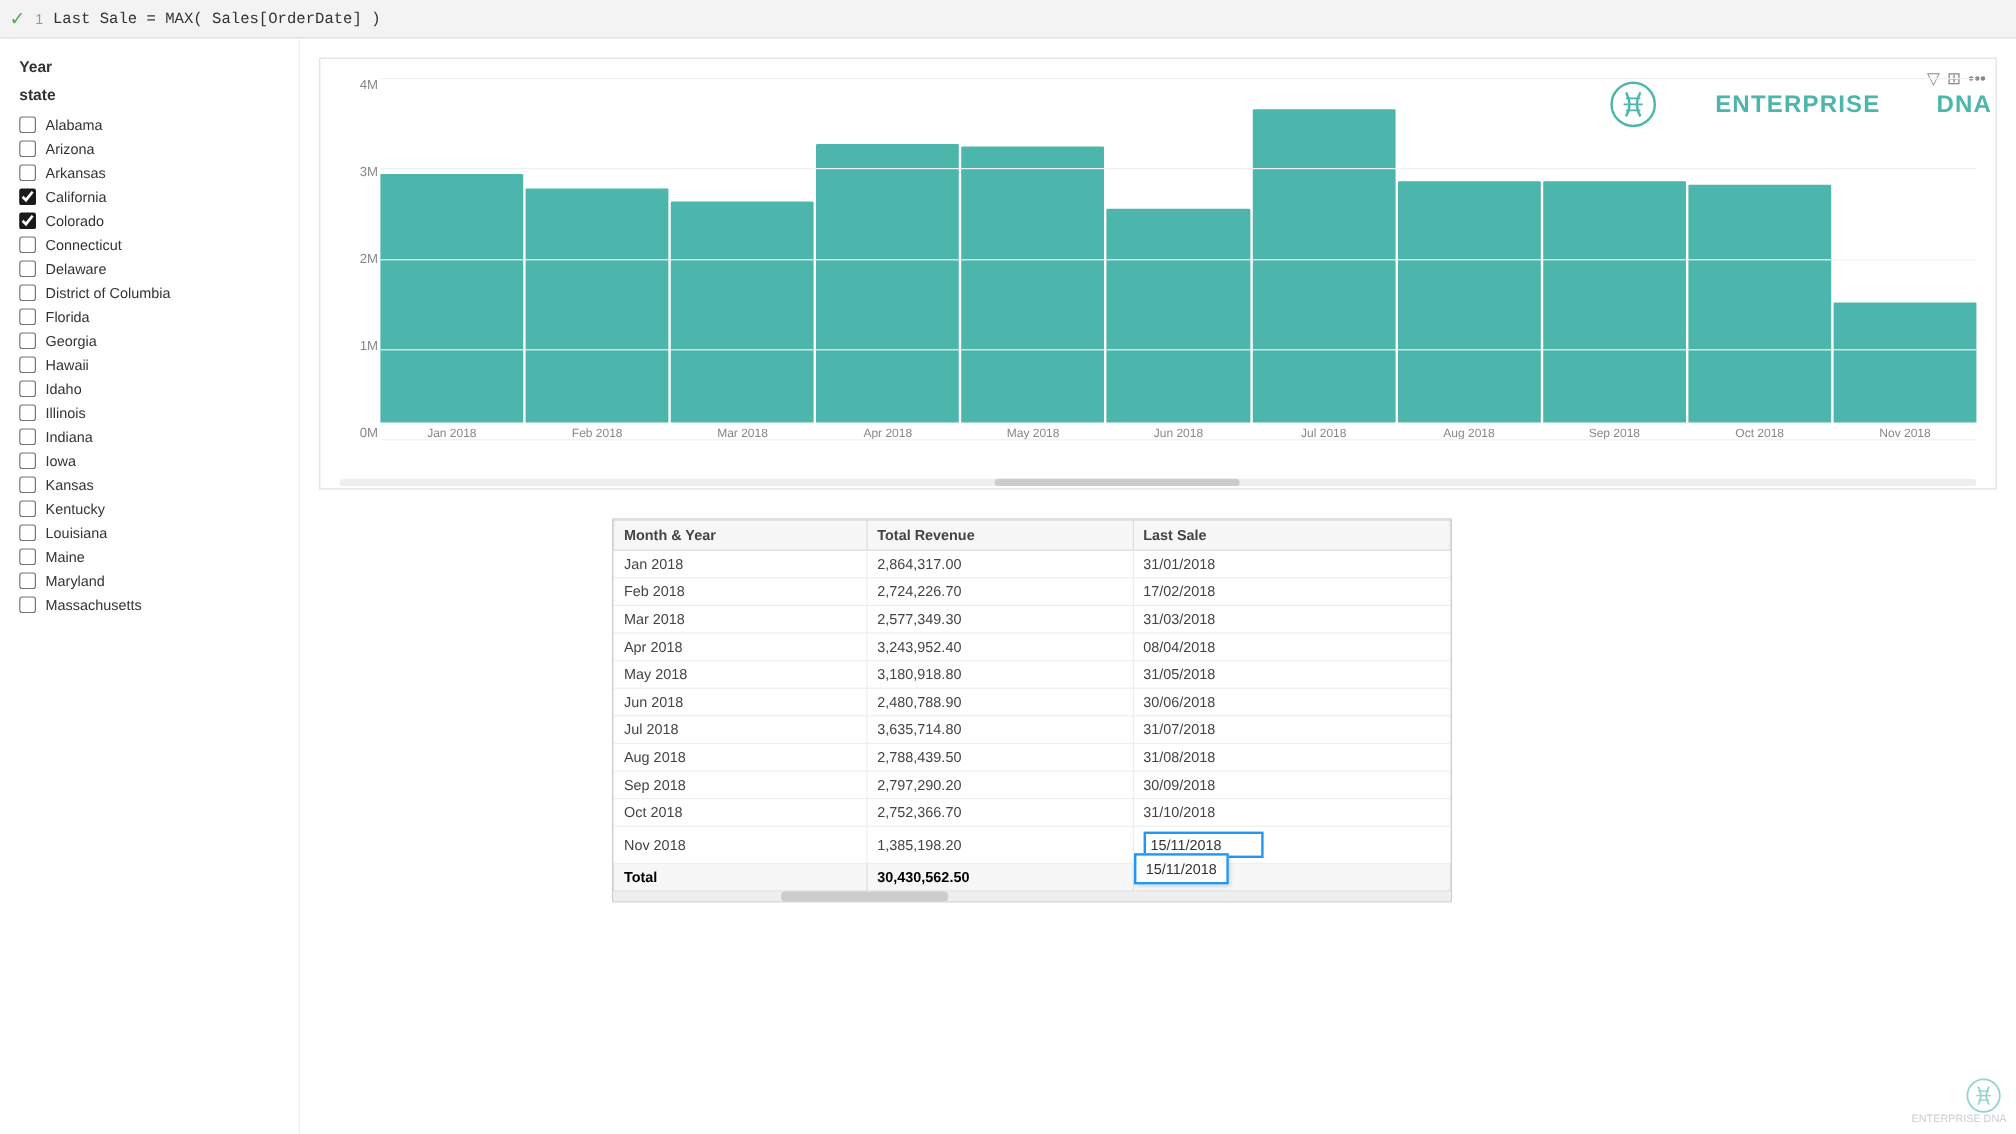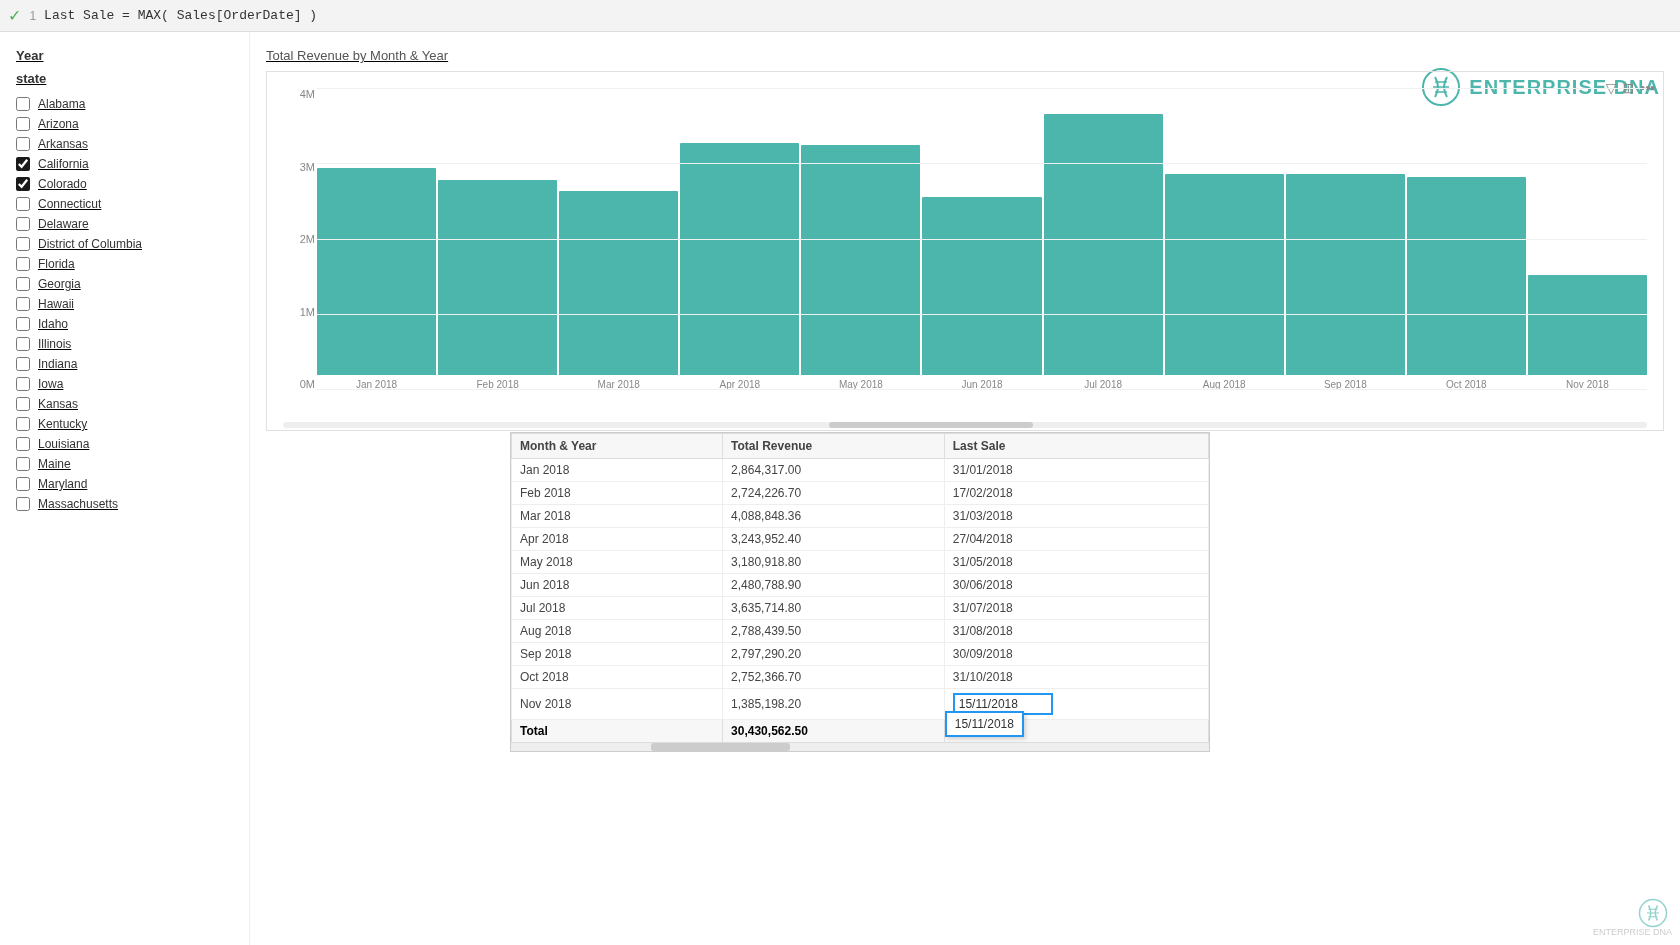--- a/index.html
+++ b/index.html
@@ -50,27 +50,27 @@
       height: 40px;
     }
     .logo-text {
       font-size: 20px;
       font-weight: bold;
       color: #333;
       letter-spacing: 1px;
     }
     .logo-text span {
       color: #4db6ac;
+      margin-left: 40px;
     }
 
     
     .main-layout {
       display: flex;
       height: calc(945px - 32px);
-      text-decoration: underline;
     }
 
     
     .sidebar {
       width: 250px;
       padding: 16px 16px;
       border-right: 1px solid #eee;
       overflow-y: auto;
       flex-shrink: 0;
     }
@@ -425,21 +425,20 @@
         <path d="M26 10 Q20 20 26 30" fill="none" stroke="#4db6ac" stroke-width="2"></path>
         <line x1="14" y1="15" x2="26" y2="15" stroke="#4db6ac" stroke-width="1.5"></line>
         <line x1="12" y1="20" x2="28" y2="20" stroke="#4db6ac" stroke-width="1.5"></line>
         <line x1="14" y1="25" x2="26" y2="25" stroke="#4db6ac" stroke-width="1.5"></line>
       </svg>
       <span class="logo-text">
         <span>ENTERPRISE</span><span style="color:#4db6ac"> DNA</span>
       </span>
     </div>
 
-    <div class="chart-title">Total Revenue by Month &amp; Year</div>
 
     <div class="chart-container">
 
       <div class="chart-icons">
         <span class="chart-icon-btn">▽</span>
         <span class="chart-icon-btn">⊞</span>
         <span class="chart-icon-btn">•••</span>
       </div>
 
       <div class="y-axis-labels" id="y-axis-labels">
@@ -553,27 +552,27 @@
               <td>2,864,317.00</td>
               <td>31/01/2018</td>
             </tr>
             <tr>
               <td>Feb 2018</td>
               <td>2,724,226.70</td>
               <td>17/02/2018</td>
             </tr>
             <tr>
               <td>Mar 2018</td>
-              <td>4,088,848.36</td>
+              <td>2,577,349.30</td>
               <td>31/03/2018</td>
             </tr>
             <tr>
               <td>Apr 2018</td>
               <td>3,243,952.40</td>
-              <td>27/04/2018</td>
+              <td>08/04/2018</td>
             </tr>
             <tr>
               <td>May 2018</td>
               <td>3,180,918.80</td>
               <td>31/05/2018</td>
             </tr>
             <tr>
               <td>Jun 2018</td>
               <td>2,480,788.90</td>
               <td>30/06/2018</td>

